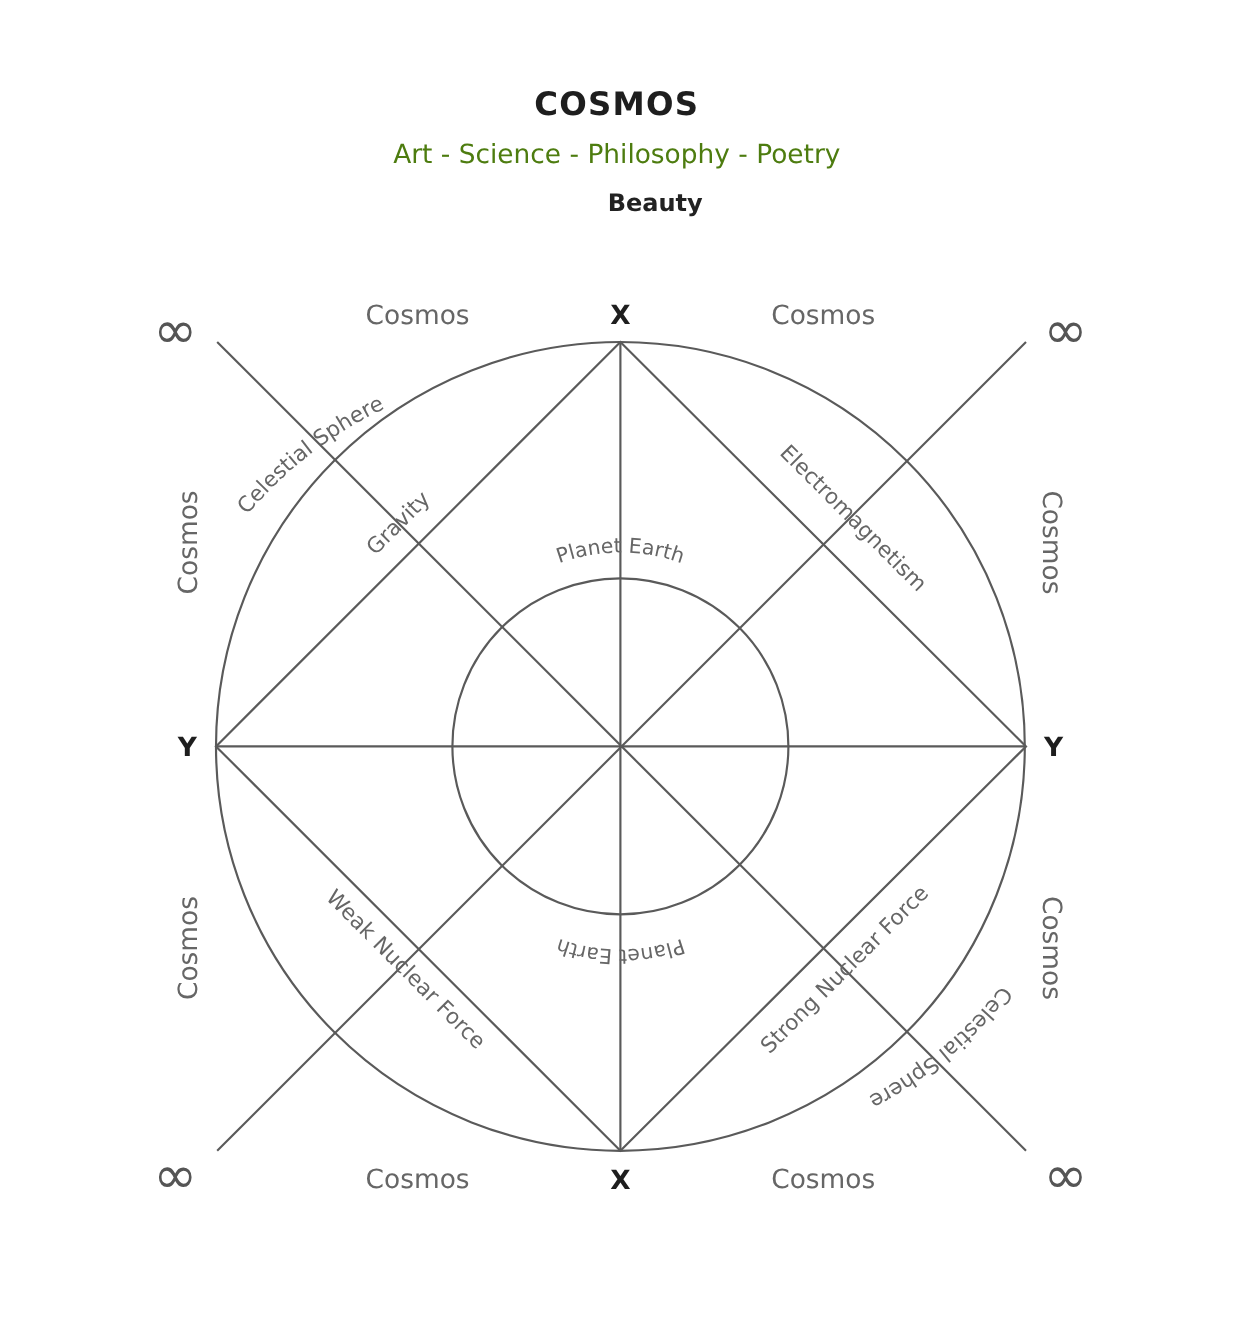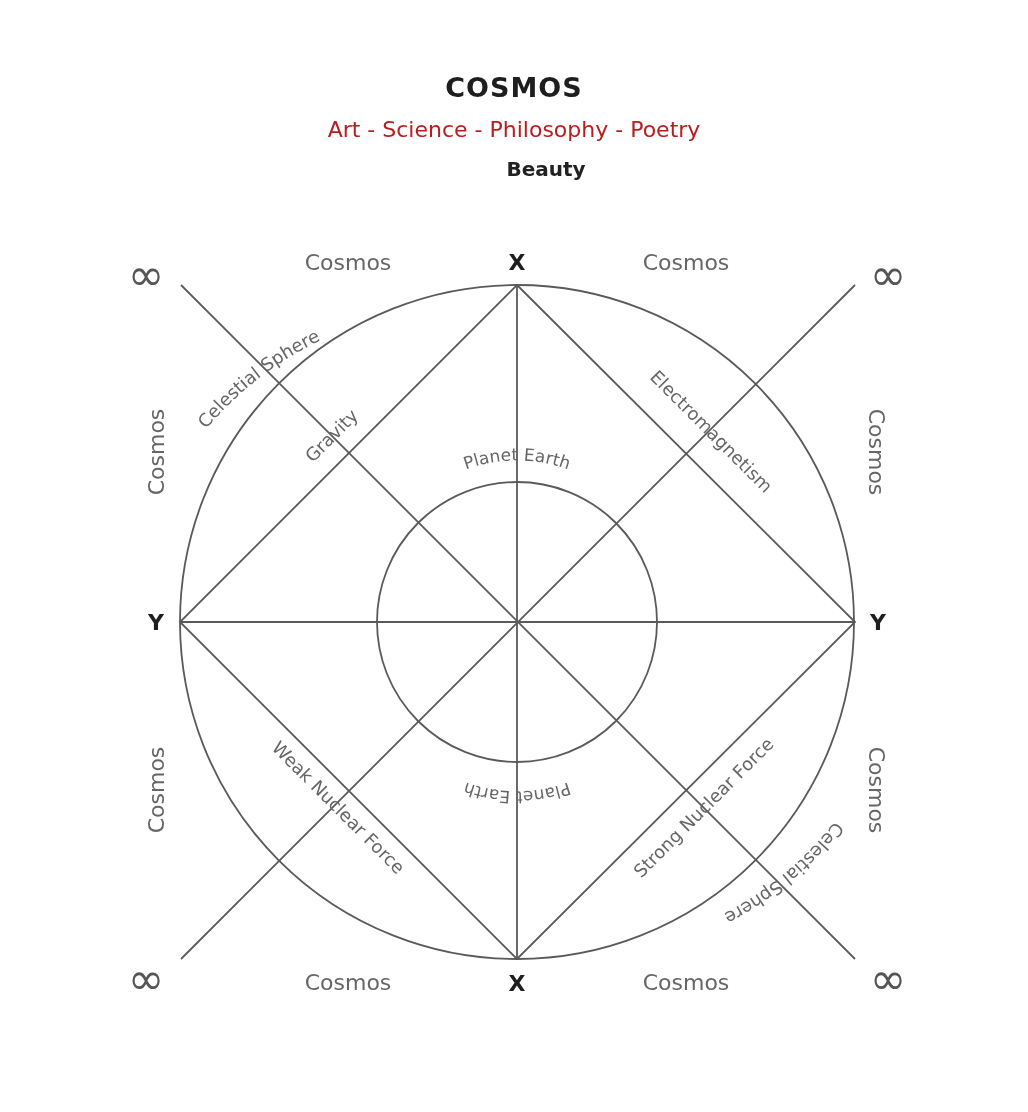--- a/index.html
+++ b/index.html
@@ -1,19 +1,19 @@
 <!DOCTYPE html>
 <html><head>
 <meta charset="utf-8">
 <style>
   html, body { margin: 0; padding: 0; background: #ffffff; }
   body { width: 1028px; height: 1112px; position: relative; overflow: hidden; font-family: "DejaVu Sans", sans-serif; }
   .header { position: absolute; left: 0; width: 1028px; text-align: center; }
   .title { top: 72px; font-size: 27px; font-weight: bold; color: #1e1e1e; letter-spacing: 1px; }
-  .subtitle { top: 117px; font-size: 22px; color: #b91c1c; }
+  .subtitle { top: 117px; font-size: 22px; color: #4d7c0f; }
   .subtitle2 { top: 157px; font-size: 20px; font-weight: bold; color: #222; margin-left: 32px; }
   svg.diagram { position: absolute; left: 0; top: 0; }
   .lbl { font-family: "DejaVu Sans", sans-serif; fill: #666; }
   .axis { font-family: "DejaVu Sans", sans-serif; font-weight: bold; fill: #1e1e1e; font-size: 22px; }
   .inf { font-family: "DejaVu Sans", sans-serif; fill: #555; font-size: 44px; }
 </style>
 </head>
 <body>
 
 <div class="header title">COSMOS</div>

